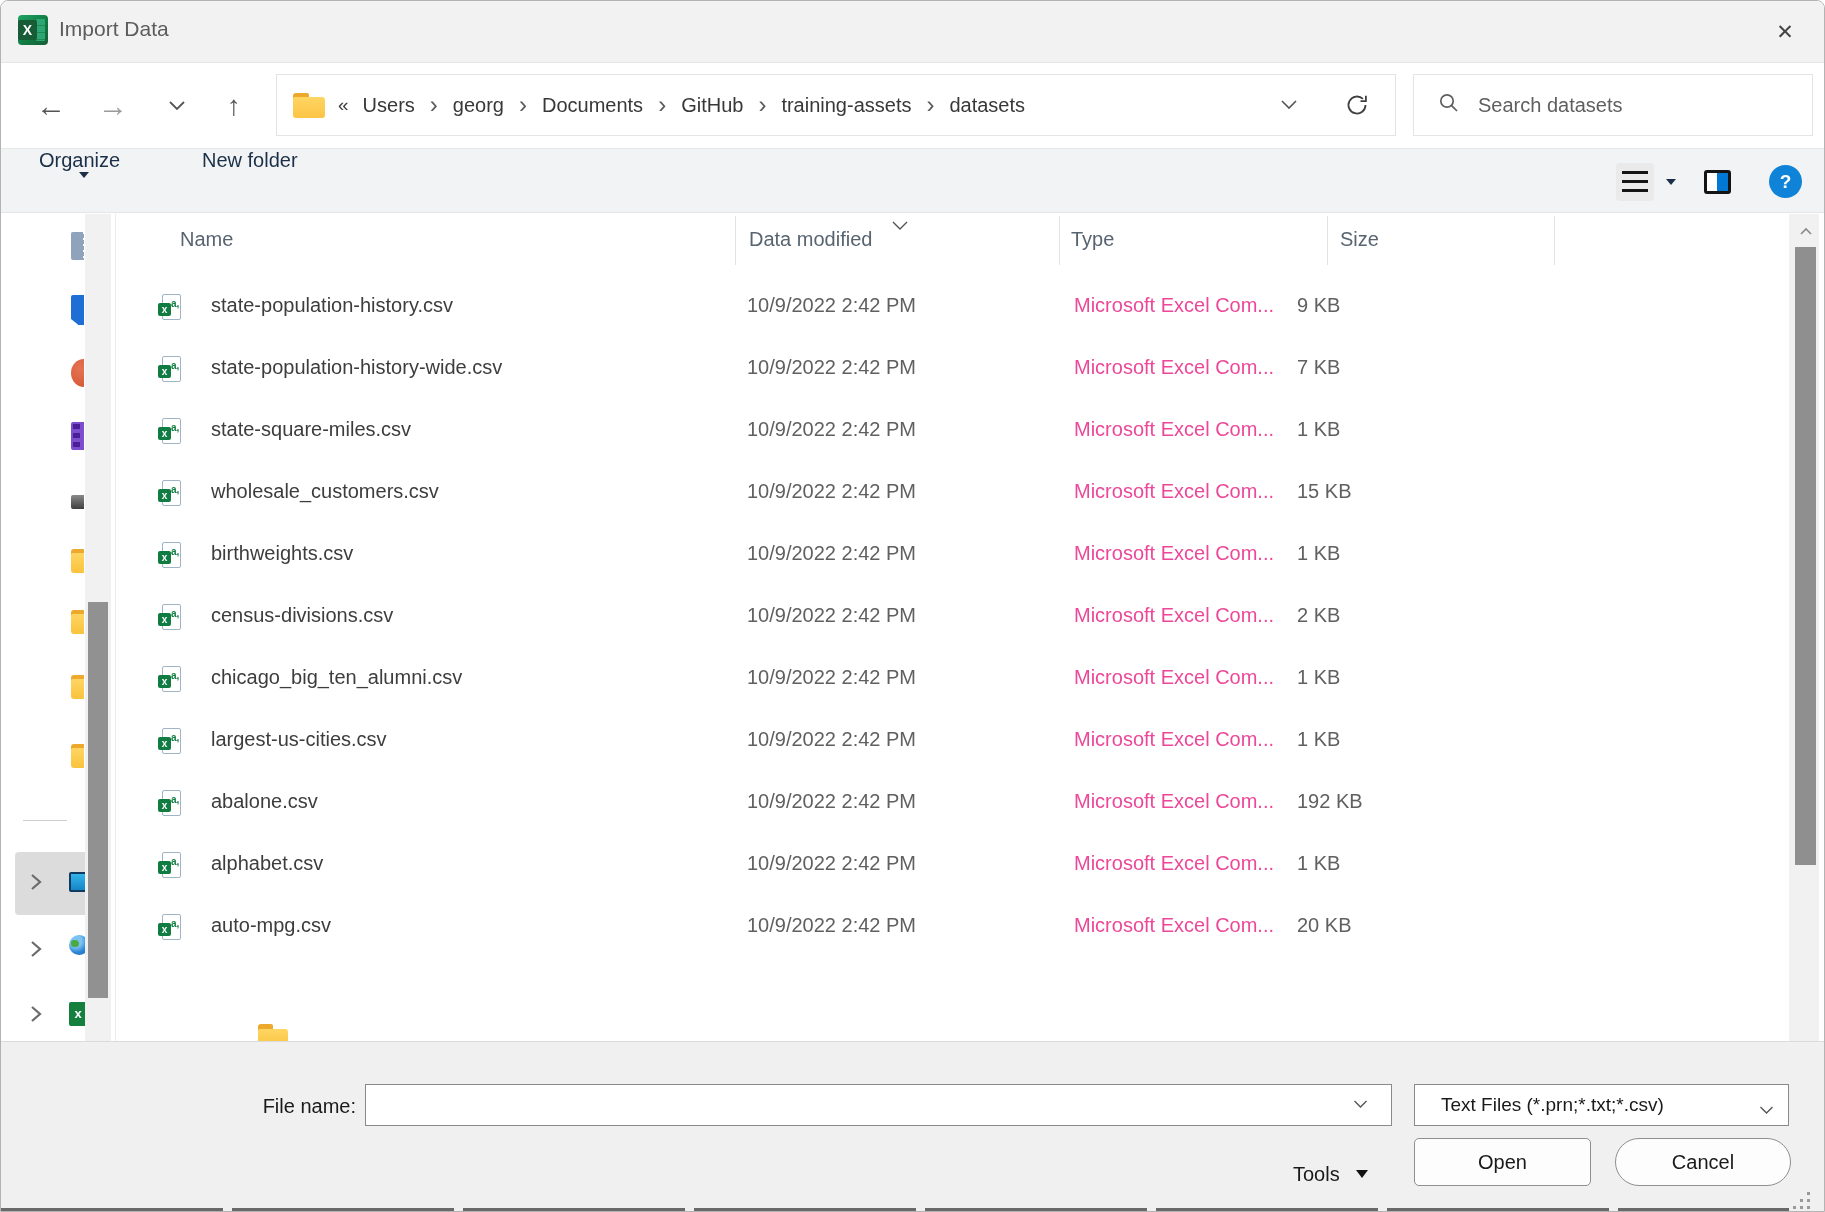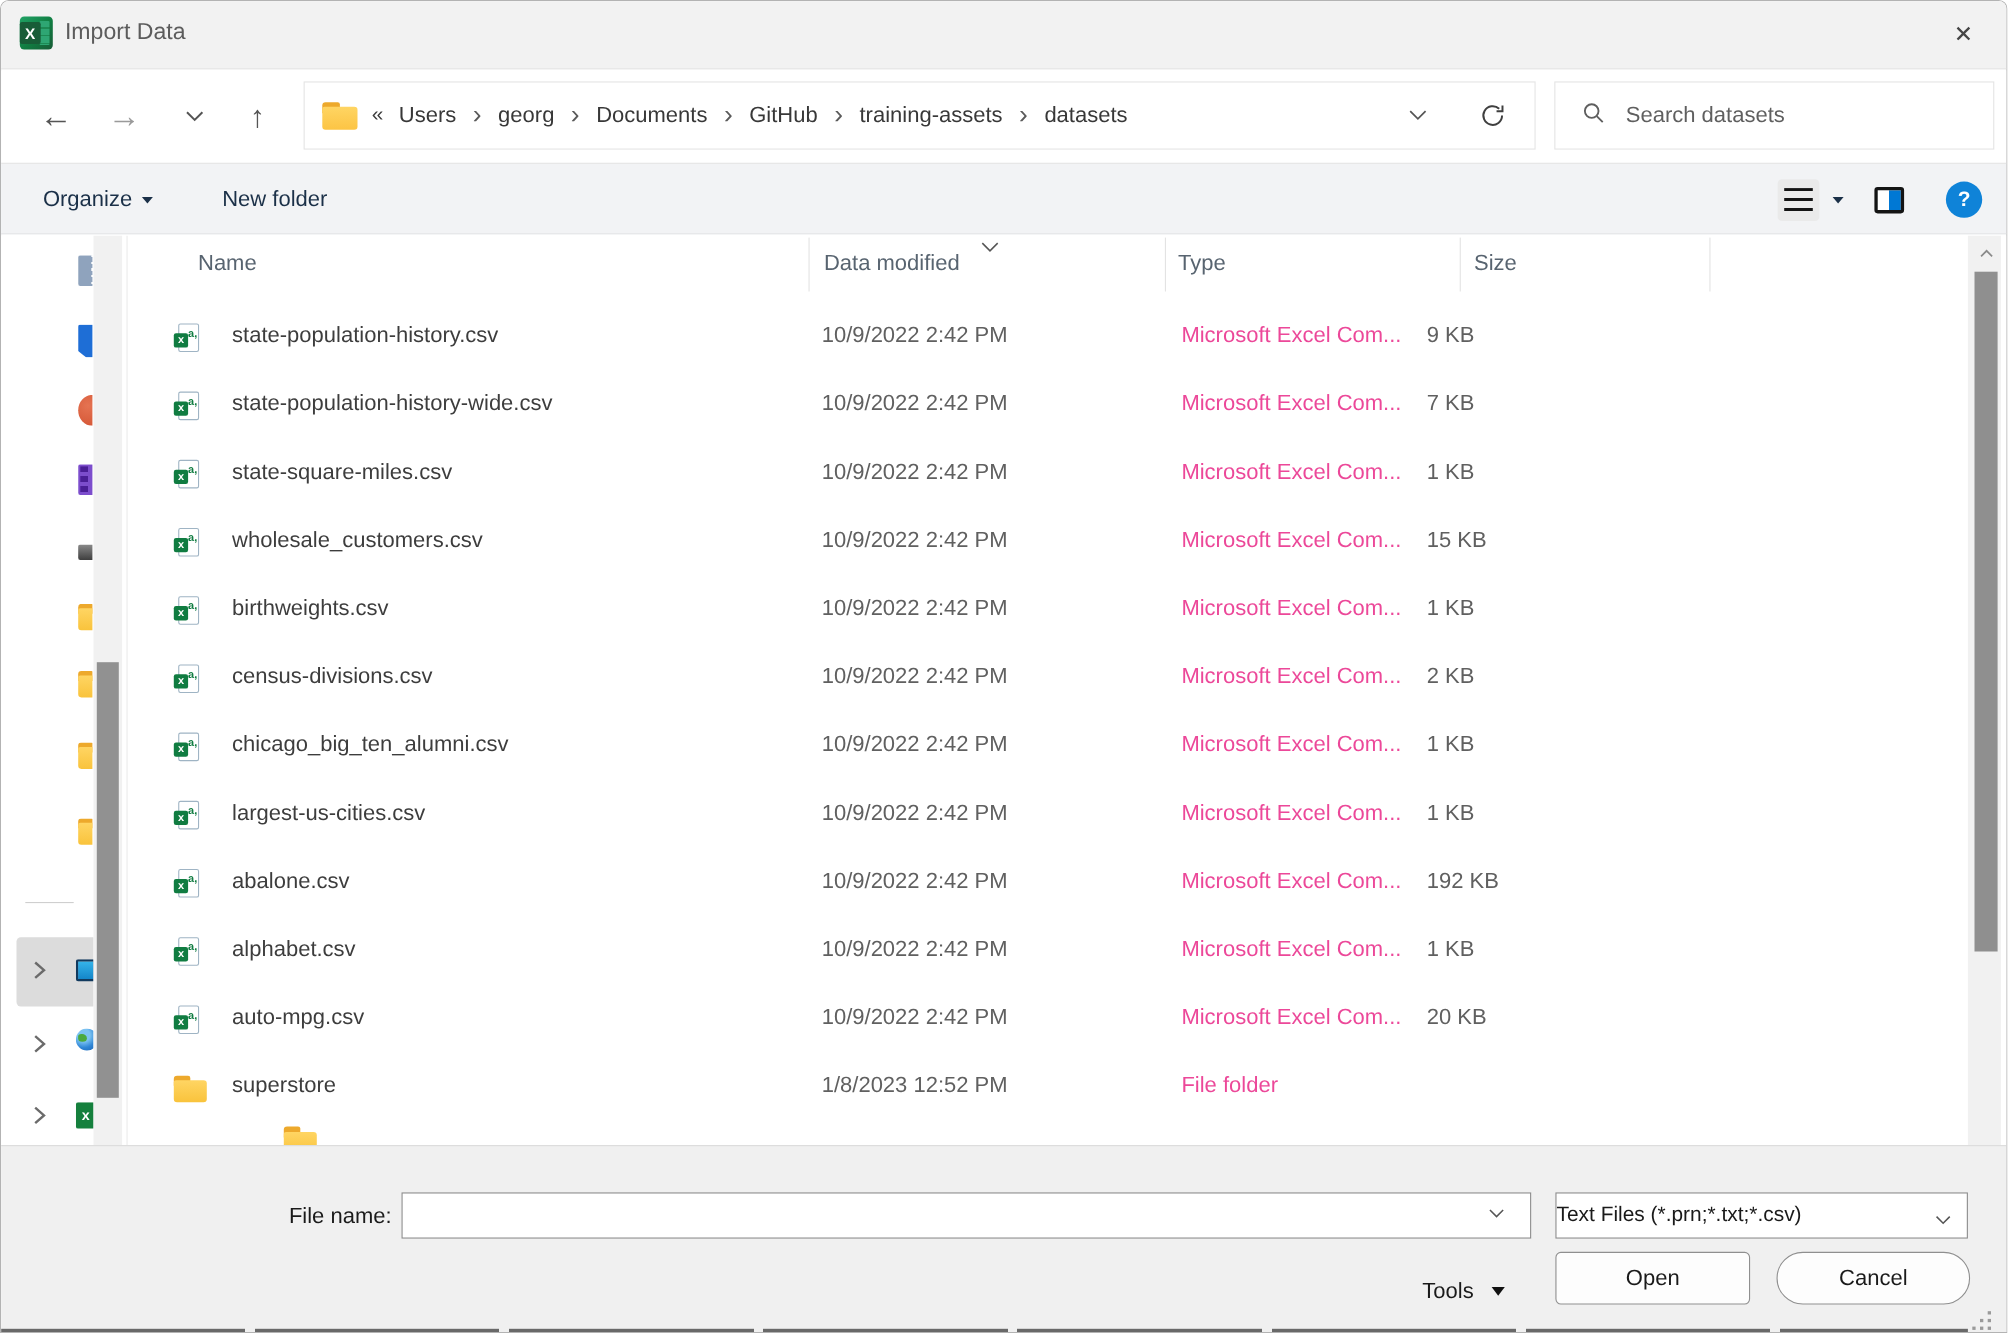--- a/index.html
+++ b/index.html
@@ -42,21 +42,21 @@
   .addr-chevron { position:absolute; right:98px; top:0; height:60px; display:flex; align-items:center; }
   .addr-refresh { position:absolute; right:26px; top:0; height:60px; display:flex; align-items:center; }
 
   .searchbox { position:absolute; left:1412px; top:10px; width:400px; height:62px; border:1px solid #e4e4e4;
                background:#fff; display:flex; align-items:center; padding-left:24px; }
   .search-ph { font-size:20px; color:#5f5f5f; margin-left:18px; }
 
   
   .toolbar { position:absolute; left:0; top:147px; width:100%; height:65px; background:#f2f3f5;
              border-top:1px solid #e6e6e6; border-bottom:1px solid #e4e5e8; }
-  .tb-item { position:absolute; top:0; height:65px; display:flex; align-items:center; font-size:20px; color:#1b3048; cursor:pointer; }
+  .tb-item { position:absolute; top:0; height:65px; display:flex; align-items:center; font-size:20px; color:#1b3048; cursor:pointer;flex-direction:column; }
   .tb-organize { left:38px; }
   .tb-newfolder { left:201px; }
   .caret-dn { width:0; height:0; border-left:5px solid transparent; border-right:5px solid transparent;
               border-top:6px solid #1b3048; margin-left:9px; display:inline-block; }
   .tb-right { position:absolute; right:0; top:0; height:65px; display:flex; align-items:center; }
   .view-chip { width:38px; height:38px; background:#eaeaea; border-radius:4px; display:flex; align-items:center; justify-content:center; }
   .hamburger { width:26px; height:21px; background:repeating-linear-gradient(#141414 0 3px,transparent 3px 9px); }
   .view-caret { margin:0 28px 0 12px; }
   .pane-icon { width:27px; height:24px; border:3px solid #141414; border-radius:3px;
                background:linear-gradient(90deg,#ffffff 0 50%,#0078d4 50%); margin-right:38px; }
@@ -135,21 +135,21 @@
   .r-up { position:absolute; right:11px; top:8px; }
   .r-thumb { position:absolute; right:8px; top:33px; width:21px; height:618px; background:#8f8f8f; }
 
   
   .footer { position:absolute; left:0; top:1040px; width:100%; height:172px; background:#f0f0f0; border-top:1px solid #dbdbdb; }
   .fn-label { position:absolute; left:0; top:53px; width:355px; text-align:right; font-size:20px; color:#1a1a1a; }
   .fn-input { position:absolute; left:364px; top:42px; width:1027px; height:42px; background:#fff; border:1px solid #8a8a8a;
               font-size:19px; padding:0 40px 0 10px; color:#1a1a1a; }
   .fn-combo-chev { position:absolute; left:1352px; top:53px; pointer-events:none; }
   .ft-select { position:absolute; left:1413px; top:42px; width:375px; height:42px; background:#fff; border:1px solid #8a8a8a;
-               font-size:19px; color:#1a1a1a; display:flex; align-items:center; padding-left:0; cursor:pointer; }
+               font-size:19px; color:#1a1a1a; display:flex; align-items:center; padding-left:26px; cursor:pointer; }
   .ft-chev { position:absolute; right:14px; top:13px; }
   .tools { position:absolute; left:1292px; top:108px; height:48px; display:flex; align-items:center; font-size:20px; color:#1a1a1a; cursor:pointer; }
   .tools .caret { width:0; height:0; border-left:6px solid transparent; border-right:6px solid transparent;
                   border-top:8px solid #111; margin-left:16px; }
   .btn { position:absolute; top:96px; height:48px; background:#fdfdfd; border:1px solid #8f8f8f; border-radius:5px;
          font-size:20px; color:#1a1a1a; display:flex; align-items:center; justify-content:center; cursor:pointer; }
   .btn-open { left:1413px; width:177px; }
   .btn-cancel { left:1614px; width:176px;border-radius:24px; }
   .grip { position:absolute; right:13px; bottom:2px; width:18px; height:19px; }
   .grip i { position:absolute; width:3px; height:3px; background:#9a9a9a; }
@@ -484,33 +484,20 @@
                 <span class="xb">x</span>
                 <span class="at">a,</span>
               </span>
 
     </span>
     <span class="c-name">auto-mpg.csv</span>
     <span class="c-date">10/9/2022 2:42 PM</span>
     <span class="c-type">Microsoft Excel Com...</span>
     <span class="c-size">20 KB</span>
   </div>
-          <div class="lrow folder">
-    <span class="cicon">
-
-      <span class="fold-ic">
-                <span class="fb"></span>
-                <span class="ff"></span>
-              </span>
-    </span>
-    <span class="c-name">superstore</span>
-    <span class="c-date">1/8/2023 12:52 PM</span>
-    <span class="c-type">File folder</span>
-    <span class="c-size"></span>
-  </div>
         </div>
 
       <span class="partial-folder">
         <span class="ic-folder" style="width:30px;height:26px"><span class="fb" style="width:15px;height:10px"></span><span class="ff" style="width:30px;height:21px;top:5px"></span></span>
       </span>
     </div>
 
     <span class="r-track"></span>
     <span class="r-up">
       <svg width="14" height="9" viewBox="0 0 14 9">

